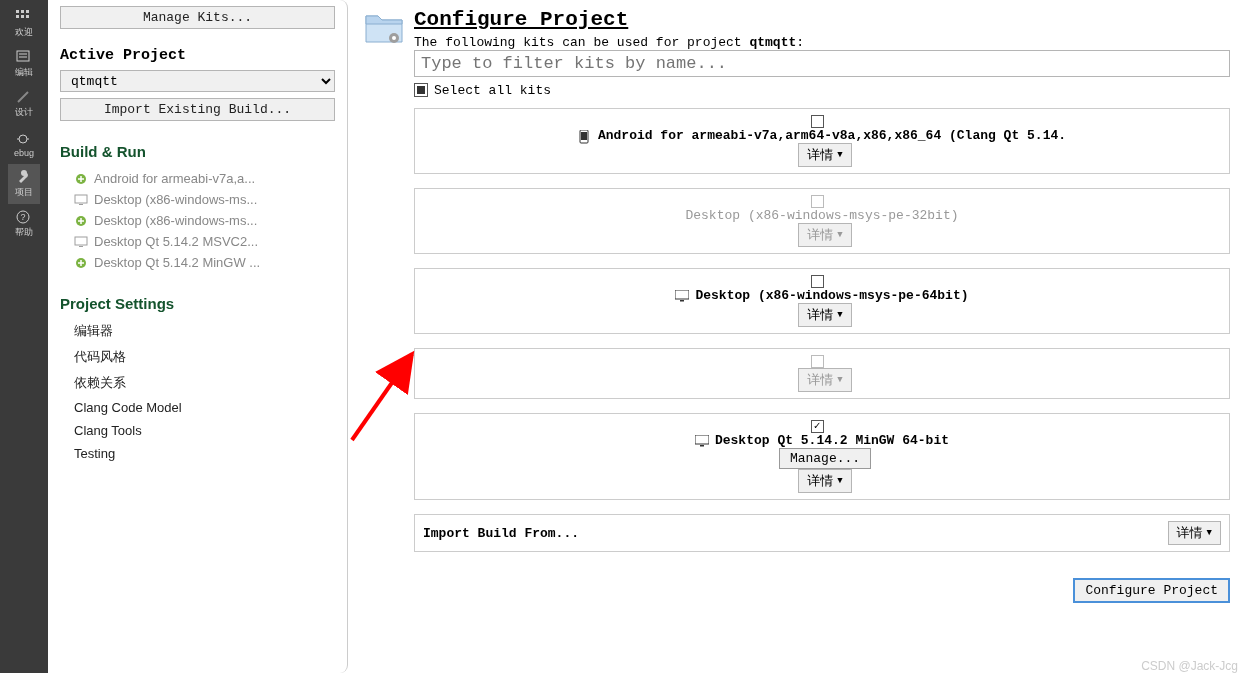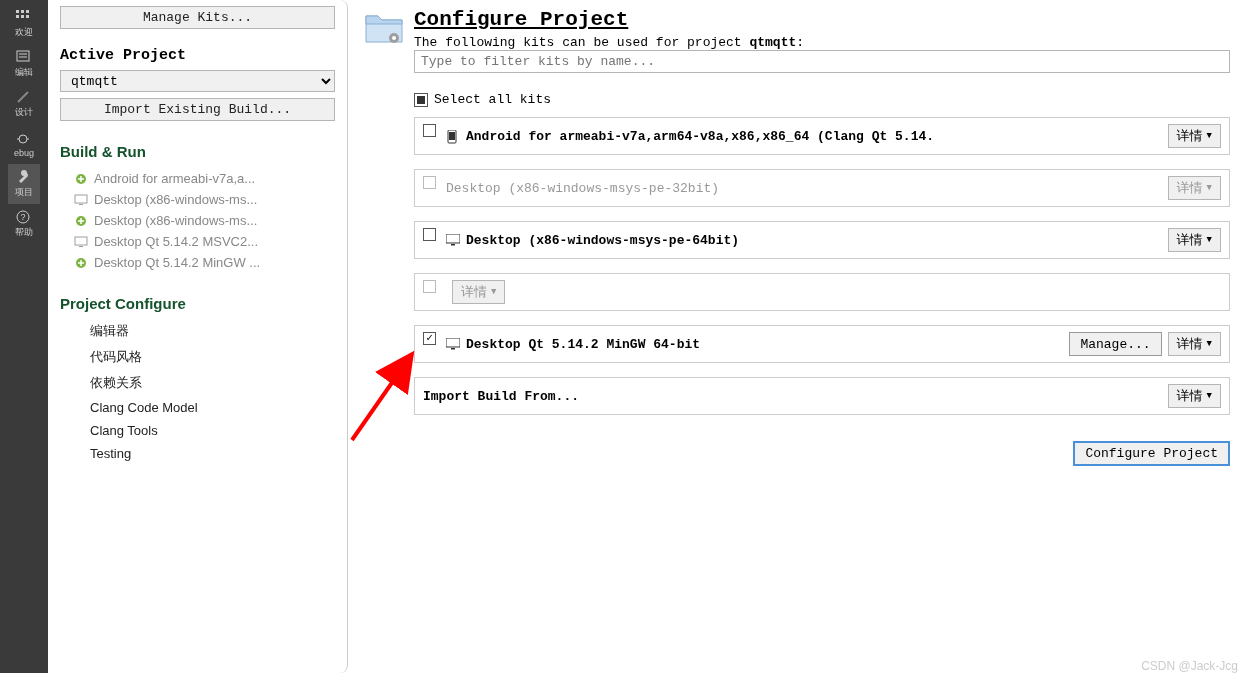--- a/index.html
+++ b/index.html
@@ -12,33 +12,33 @@
 .sidebar-icons .icon-label { font-size: 9px; margin-top: 1px; }
 .left-panel { width: 300px; background: #fff; border-right: 1px solid #ccc; padding: 6px 12px; overflow-y: auto; border-radius: 8px; }
 .btn { display: block; width: 100%; background: #f0f0f0; border: 1px solid #b5b5b5; padding: 3px 0; font-family: "Courier New", monospace; font-size: 13px; text-align: center; cursor: pointer; color: #222; }
 .section-title { font-family: "Courier New", monospace; font-weight: bold; font-size: 15px; margin: 18px 0 6px 0; color: #000; }
 .section-title2 { font-family: "Segoe UI", Arial, sans-serif; font-weight: 600; font-size: 15px; margin: 22px 0 6px 0; color: #14532d; }
 .select { width: 100%; border: 1px solid #b5b5b5; padding: 2px 6px; font-family: "Courier New", monospace; font-size: 13px; background: #f0f0f0; height: 22px; }
 .kit-list { margin-top: 8px; padding-left: 14px; }
 .kit-list-item { color: #888; font-size: 13px; padding: 3px 0; display: flex; align-items: center; cursor: pointer; white-space: nowrap; overflow: hidden; text-overflow: ellipsis; }
 .kit-list-item .kit-icon { width: 14px; height: 14px; margin-right: 6px; flex-shrink: 0; }
 .settings-list { margin-top: 6px; padding-left: 14px; }
-.settings-item { color: #222; font-size: 13px; padding: 4px 0; cursor: pointer; margin-left: 16px; }
+.settings-item { color: #222; font-size: 13px; padding: 4px 0; cursor: pointer; }
 .main { flex: 1; padding: 8px 18px 13px 14px; overflow-y: auto; position: relative; }
 .main-header { display: flex; align-items: flex-start; }
 .main-header .folder-icon { width: 44px; height: 40px; margin-right: 8px; flex-shrink: 0; }
 .main-header-right { flex: 1; }
 .page-title { font-family: "Courier New", monospace; font-size: 21px; font-weight: bold; text-decoration: underline; margin-bottom: 4px; }
 .subtitle { font-family: "Courier New", monospace; font-size: 13px; }
 .subtitle b { font-weight: bold; }
-.filter-input { width: 100%; border: 1px solid #b5b5b5; padding: 3px 6px; font-family: "Courier New", monospace; font-size: 13px; color: #888; margin-bottom: 19px; }
-.select-all { display: flex; align-items: center; font-family: "Courier New", monospace; font-size: 13px; margin-bottom: 10px; }
+.filter-input { width: 100%; border: 1px solid #b5b5b5; padding: 3px 6px; font-family: "Courier New", monospace; font-size: 17px; color: #888; margin-bottom: 6px; }
+.select-all { display: flex; font-family: "Courier New", monospace; font-size: 13px; margin-bottom: 10px; }
 .cb-square { width: 14px; height: 14px; border: 1px solid #555; margin-right: 6px; display: inline-flex; align-items: center; justify-content: center; background: #fff; }
 .cb-square.indet::after { content: ""; width: 8px; height: 8px; background: #333; }
-.kit-row { display: flex; border: 1px solid #ccc; padding: 6px 8px; margin-bottom: 14px; font-family: "Courier New", monospace; font-size: 13px; position: relative; background: #fff; }
+.kit-row { display: flex; align-items: center; border: 1px solid #ccc; padding: 6px 8px; margin-bottom: 14px; font-family: "Courier New", monospace; font-size: 13px; position: relative; background: #fff; flex-direction: column; }
 .kit-row.disabled { color: #999; }
 .kit-row.disabled .check-box { border-color: #bbb; }
 .kit-row-label { flex: 1; display: flex; align-items: center; font-weight: bold; }
 .kit-row.disabled .kit-row-label { font-weight: normal; }
 .check-box { width: 13px; height: 13px; border: 1px solid #555; margin-right: 10px; display: inline-flex; align-items: center; justify-content: center; background: #fff; flex-shrink: 0; }
 .check-box.checked::after { content: "✓"; font-size: 11px; line-height: 1; color: #000; }
 .device-icon { width: 14px; height: 12px; margin-right: 6px; flex-shrink: 0; }
 .details-btn { background: #f0f0f0; border: 1px solid #b5b5b5; padding: 2px 8px; font-family: "SimSun","Courier New", monospace; font-size: 13px; cursor: pointer; display: flex; align-items: center; margin-left: 6px; }
 .details-btn.disabled { color: #999; }
 .details-btn .tri { margin-left: 4px; font-size: 9px; }
@@ -157,21 +157,21 @@
         </div>
       <div class="kit-list-item">
           <span class="kit-icon"><svg width="14" height="14">
               <circle cx="7" cy="7" r="5" fill="#7cb342"></circle>
               <path d="M7 4v6M4 7h6" stroke="#fff" stroke-width="1.5"></path>
             </svg></span>
           <span>Desktop Qt 5.14.2 MinGW ...</span>
         </div>
     </div>
 
-    <div class="section-title2">Project Configure</div>
+    <div class="section-title2">Project Settings</div>
     <div class="settings-list">
       <div class="settings-item">编辑器</div>
       <div class="settings-item">代码风格</div>
       <div class="settings-item">依赖关系</div>
       <div class="settings-item">Clang Code Model</div>
       <div class="settings-item">Clang Tools</div>
       <div class="settings-item">Testing</div>
     </div>
   </div>
 

